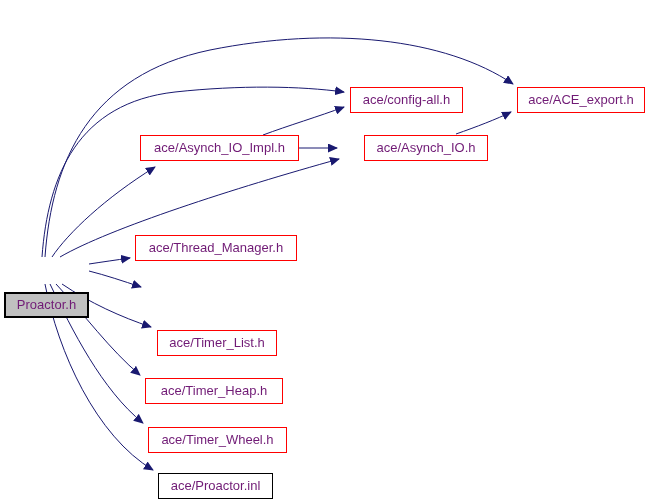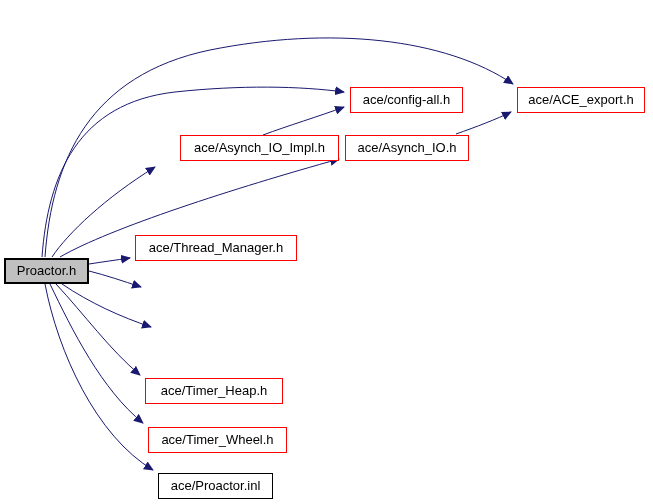--- a/index.html
+++ b/index.html
@@ -15,42 +15,43 @@
     position: absolute;
     left: 0; top: 0;
     width: 653px; height: 504px;
   }
   .node {
     position: absolute;
     box-sizing: border-box;
     height: 26px;
     background: #ffffff;
     border: 1px solid #ff0000;
-    color: #000000;
+    color: #701a75;
     font-size: 13px;
     line-height: 24px;
     text-align: center;
     white-space: nowrap;
     cursor: pointer;
   }
   .node.current {
     background: #c0c0c0;
     border: 2px solid #000000;
     line-height: 22px;
     cursor: default;
+    margin-top: 34px;
   }
   .node.plain {
     border: 1px solid #000000;
     cursor: default;
   }
   .n-proactor  { left: 4px;   top: 258px; width: 85px;  }
-  .n-impl      { left: 140px; top: 135px; width: 159px; margin-left: 40px; }
+  .n-impl      { left: 140px; top: 135px; width: 159px; }
   .n-config    { left: 350px; top: 87px;  width: 113px; }
   .n-export    { left: 517px; top: 87px;  width: 128px; }
-  .n-io        { left: 345px; top: 135px; width: 124px; }
+  .n-io        { left: 364px; top: 135px; width: 124px; }
   .n-thread    { left: 135px; top: 235px; width: 162px; text-align: center; }
   .n-tqueue    { left: 147px; top: 283px; width: 141px; }
   .n-tlist     { left: 157px; top: 330px; width: 120px; }
   .n-theap     { left: 145px; top: 378px; width: 138px; }
   .n-twheel    { left: 148px; top: 427px; width: 139px; }
   .n-inl       { left: 158px; top: 473px; width: 115px; }
   .edge {
     fill: none;
     stroke: #191970;
     stroke-width: 1;
@@ -88,20 +89,21 @@
 
   <div class="node n-config">ace/config-all.h</div>
 
   <div class="node n-export">ace/ACE_export.h</div>
 
   <div class="node n-io">ace/Asynch_IO.h</div>
 
   <div class="node n-thread">ace/Thread_Manager.h</div>
 
 
+  <div class="node n-tlist">ace/Timer_List.h</div>
 
   <div class="node n-twheel">ace/Timer_Wheel.h</div>
 
   <div class="node n-theap">ace/Timer_Heap.h</div>
 
   <div class="node plain n-inl">ace/Proactor.inl</div>
 
 </div>
 
 </body></html>

